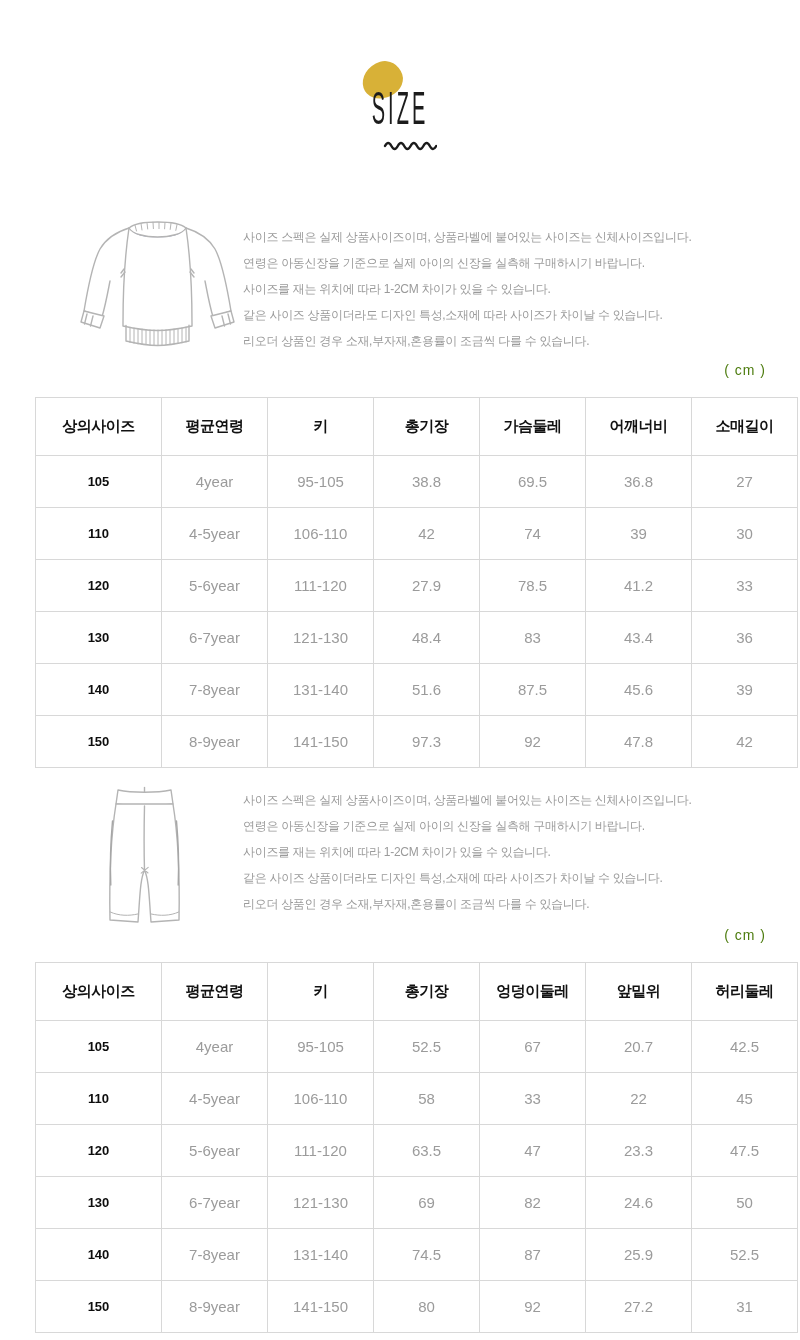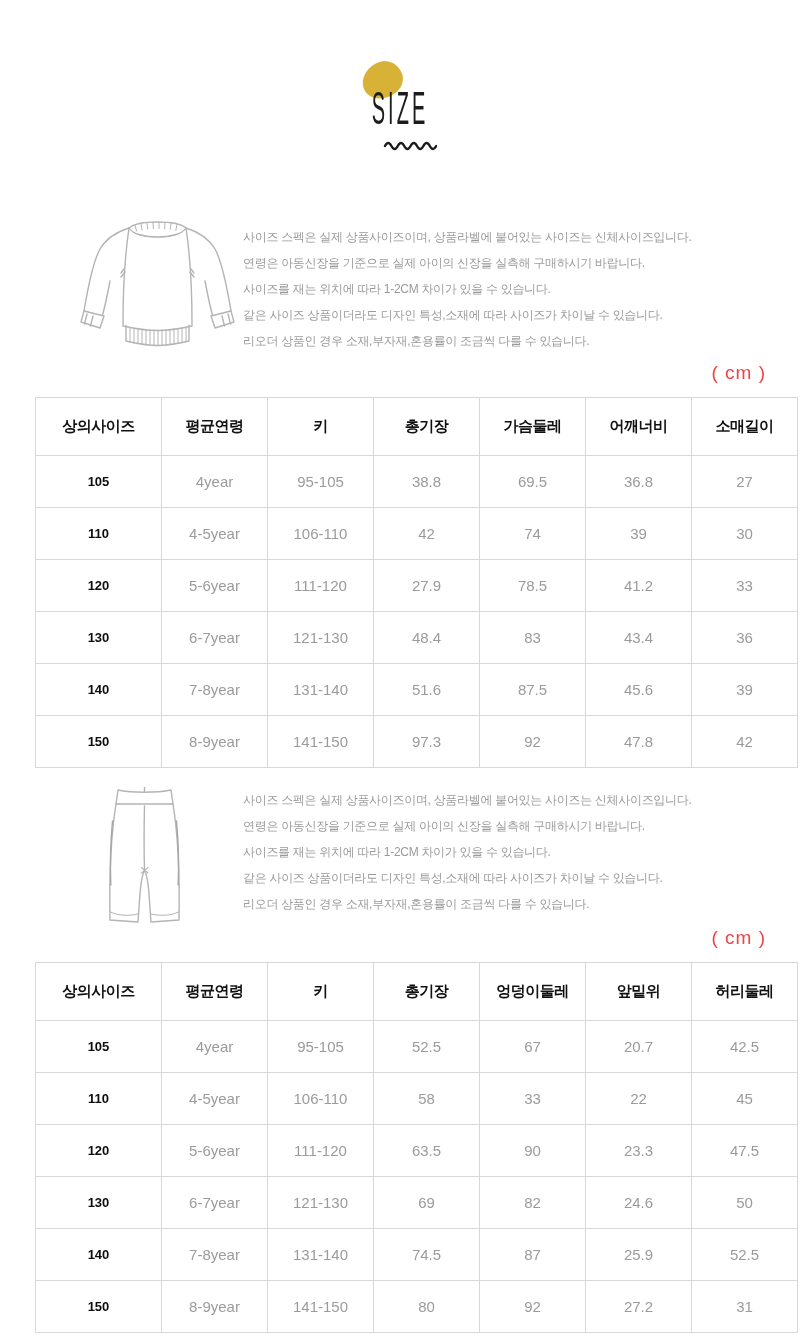--- a/index.html
+++ b/index.html
@@ -38,21 +38,21 @@
   .notes {
     position: absolute; left: 243px;
     font-size: 12px; line-height: 26px;
     color: #9a9a9a; letter-spacing: -0.3px;
   }
   .notes-top { top: 224px; }
   .notes-bottom { top: 787px; }
 
   .unit {
     position: absolute; right: 34px;
-    font-size: 19px; color: #ef4444; letter-spacing: 1px;
+    font-size: 14px; color: #4d7c0f; letter-spacing: 1px;
   }
   .unit-top { top: 362px; }
   .unit-bottom { top: 927px; }
 
   
   .size-table {
     position: absolute; left: 35px; width: 763px;
     border-collapse: collapse; table-layout: fixed;
     background: #ffffff;
   }
@@ -267,21 +267,21 @@
         <td>58</td>
         <td>33</td>
         <td>22</td>
         <td>45</td>
       </tr>
       <tr>
         <td>120</td>
         <td>5-6year</td>
         <td>111-120</td>
         <td>63.5</td>
-        <td>90</td>
+        <td>47</td>
         <td>23.3</td>
         <td>47.5</td>
       </tr>
       <tr>
         <td>130</td>
         <td>6-7year</td>
         <td>121-130</td>
         <td>69</td>
         <td>82</td>
         <td>24.6</td>

